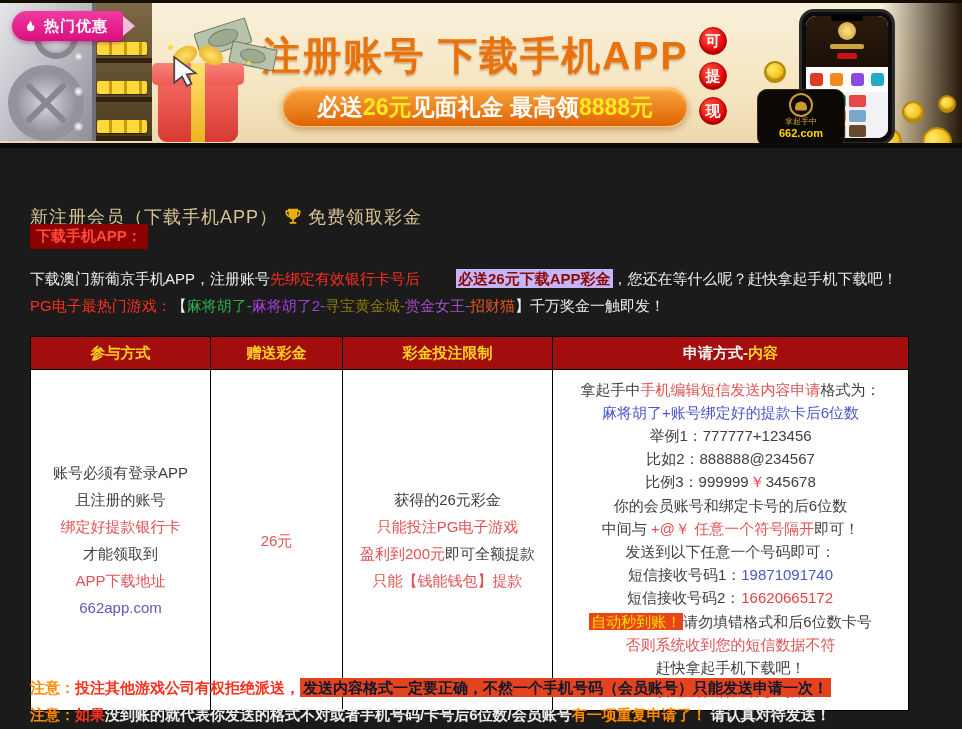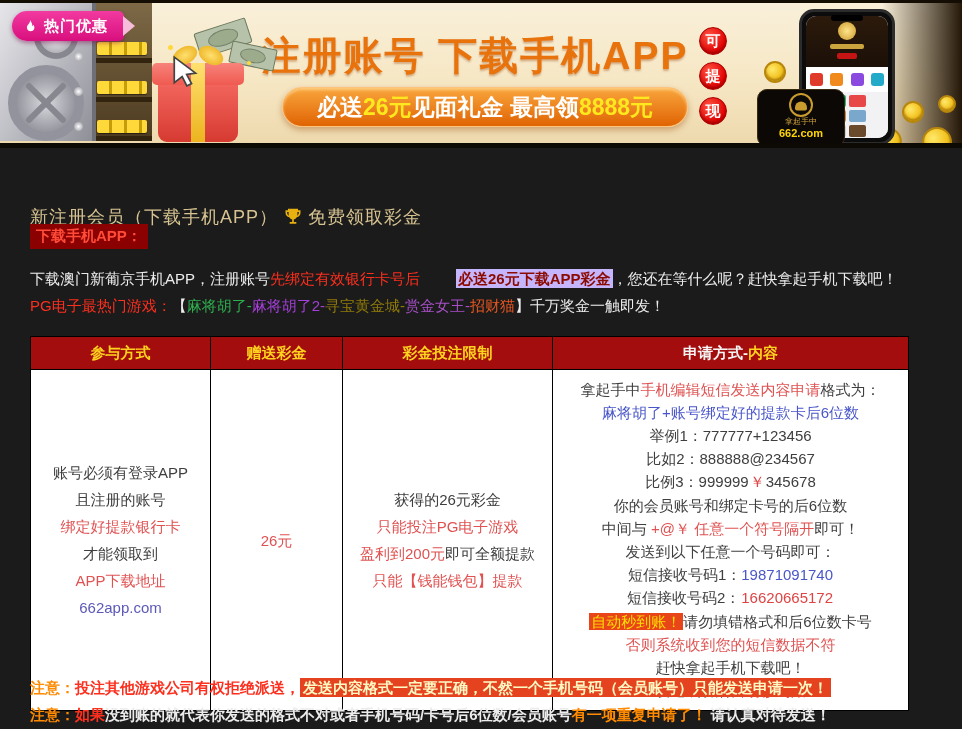--- a/index.html
+++ b/index.html
@@ -101,21 +101,21 @@
   .promo-line{position:absolute;left:30px;font-size:15px;white-space:nowrap;}
   .promo-line.p1{top:270px;} .promo-line.p2{top:297px;}
   
   .c-white{color:#ececec;} .c-khaki{color:#d6c391;} .c-brightred{color:#fd2f1e;}
   .c-orange{color:#ff8a00;} .c-green{color:#2fae4e;} .c-purple{color:#a43fd8;}
   .c-darkgold{color:#8f7a08;} .c-purple2{color:#a84fc8;} .c-orangered{color:#e65621;}
   .c-dark{color:#3e3e3e;} .c-red{color:#e05252;} .c-blue{color:#4956c9;} .c-link{color:#5c58b8;}
   .c-redno{color:#e04343;padding:0 1px;}
   .c-hlgift{background:#c4b5fd;color:#8c0b00;font-weight:bold;padding:1px 2px;margin-left:36px;}
   .c-hlonce{background:#e84519;color:#ffdf00;padding:0 2px;}
-  .c-hlnote{background:#e5431f;color:#fef9c3;font-weight:bold;padding:1px 3px;}
+  .c-hlnote{background:#e5431f;color:#0f172a;font-weight:bold;padding:1px 3px;}
   .c-hwhite{color:#f5f5f5;} .c-hgold{color:#ffd21e;}
   
   .promo-table{position:absolute;left:30px;top:317px;width:878px;border-collapse:collapse;table-layout:fixed;margin-top:19px;}
   .promo-table th{background:#a30d0d;color:#ffd21e;font-size:15px;font-weight:bold;height:30px;
           border:1px solid #000;text-align:center;}
   .promo-table td{background:#ffffff;border:1px solid #000;height:328px;vertical-align:middle;
           text-align:center;font-size:15px;padding:6px 0;}
   .cell-lines{display:flex;flex-direction:column;justify-content:center;height:100%;}
   .cell-lines .ln{line-height:27px;white-space:nowrap;}
   .cell-lines.tight .ln{line-height:23.2px;}

